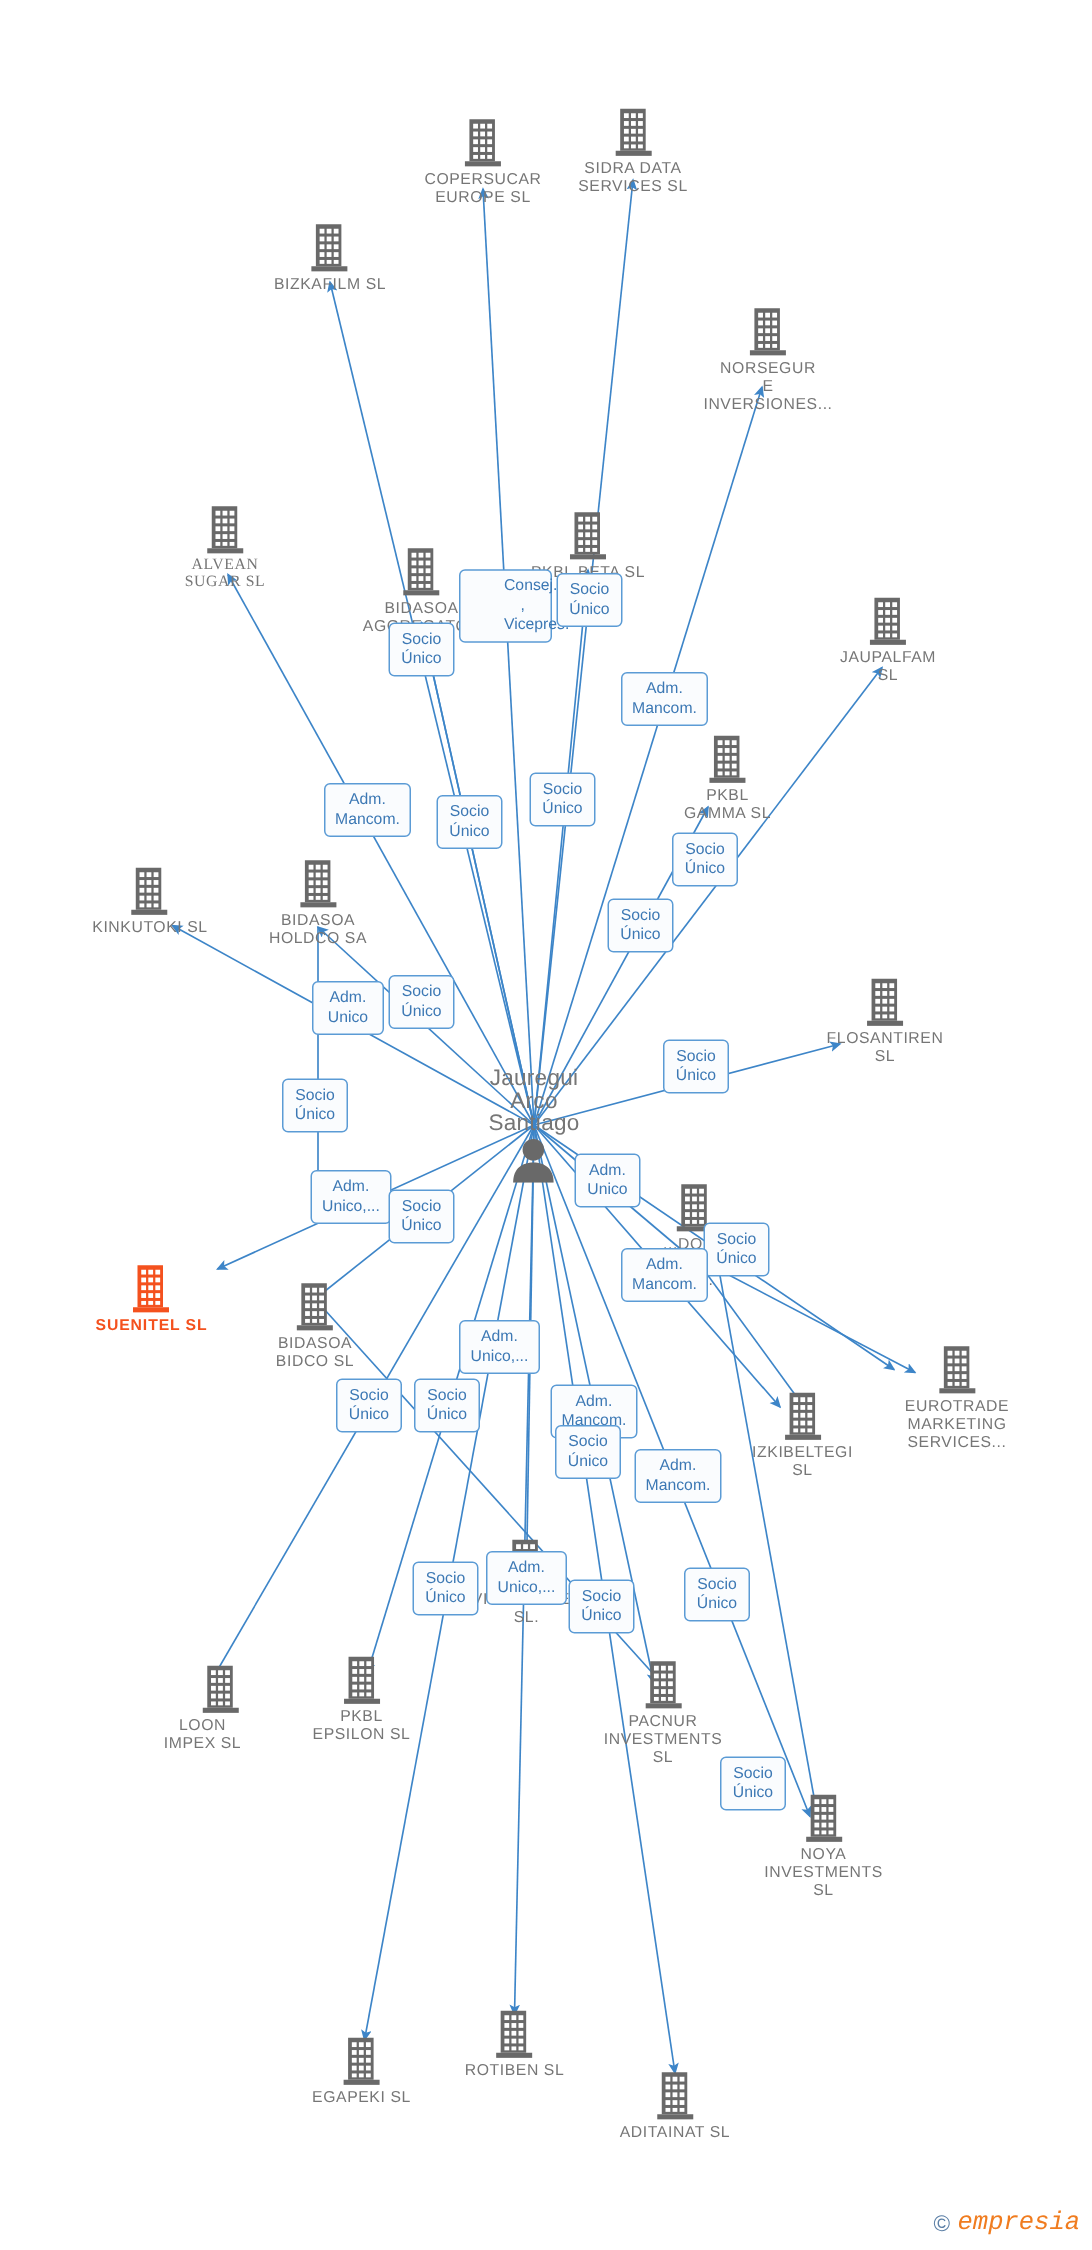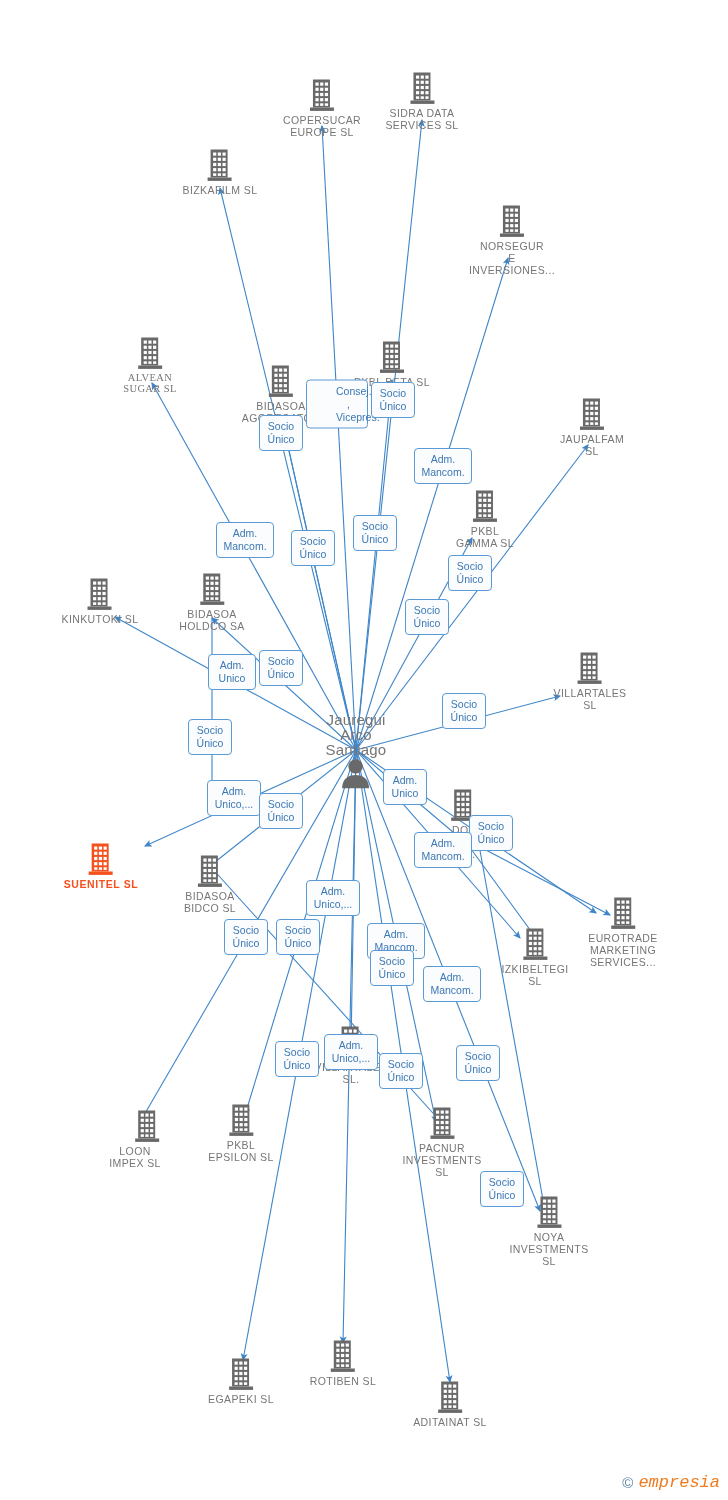--- a/index.html
+++ b/index.html
@@ -362,21 +362,21 @@
               <rect x="12.2" y="14.4" width="3.2" height="3.2"></rect>
               <rect x="16.9" y="14.4" width="3.2" height="3.2"></rect>
               <rect x="7.5" y="19.6" width="3.2" height="3.2"></rect>
               <rect x="12.2" y="19.6" width="3.2" height="3.2"></rect>
               <rect x="16.9" y="19.6" width="3.2" height="3.2"></rect>
               <rect x="7.5" y="24.8" width="3.2" height="2.6"></rect>
               <rect x="12.2" y="24.8" width="3.2" height="2.6"></rect>
               <rect x="16.9" y="24.8" width="3.2" height="2.6"></rect>
             </g>
           </svg></span>
-        <span class="lbl">VILLARTALES
+        <span class="lbl">FLOSANTIREN
 SL</span>
       </div>
       <div class="node person" style="left: 356px; top: 750px;">
         <span class="glyph"><svg width="34" height="30" viewBox="0 0 34 30" xmlns="http://www.w3.org/2000/svg">
             <circle cx="17" cy="8" r="7.2" fill="#696969"></circle>
             <path d="M3.5,30 C3.5,20.5 9.5,16.5 17,16.5 C24.5,16.5 30.5,20.5 30.5,30 Z" fill="#696969"></path>
           </svg></span>
         <span class="lbl">Jauregui
 Arco
 Santiago</span>
@@ -449,21 +449,21 @@
               <rect x="12.2" y="19.6" width="3.2" height="3.2"></rect>
               <rect x="16.9" y="19.6" width="3.2" height="3.2"></rect>
               <rect x="7.5" y="24.8" width="3.2" height="2.6"></rect>
               <rect x="12.2" y="24.8" width="3.2" height="2.6"></rect>
               <rect x="16.9" y="24.8" width="3.2" height="2.6"></rect>
             </g>
           </svg></span>
         <span class="lbl">BIDASOA
 BIDCO SL</span>
       </div>
-      <div class="node" style="left: 623px; top: 932px;">
+      <div class="node" style="left: 638px; top: 932px;">
         <span class="glyph"><svg width="28" height="34" viewBox="0 0 28 34" xmlns="http://www.w3.org/2000/svg">
             <rect x="5" y="1" width="17" height="28" fill="#696969"></rect>
             <rect x="2" y="29" width="24" height="3.4" fill="#696969"></rect>
             <g fill="#ffffff">
               <rect x="7.5" y="4" width="3.2" height="3.2"></rect>
               <rect x="12.2" y="4" width="3.2" height="3.2"></rect>
               <rect x="16.9" y="4" width="3.2" height="3.2"></rect>
               <rect x="7.5" y="9.2" width="3.2" height="3.2"></rect>
               <rect x="12.2" y="9.2" width="3.2" height="3.2"></rect>
               <rect x="16.9" y="9.2" width="3.2" height="3.2"></rect>

